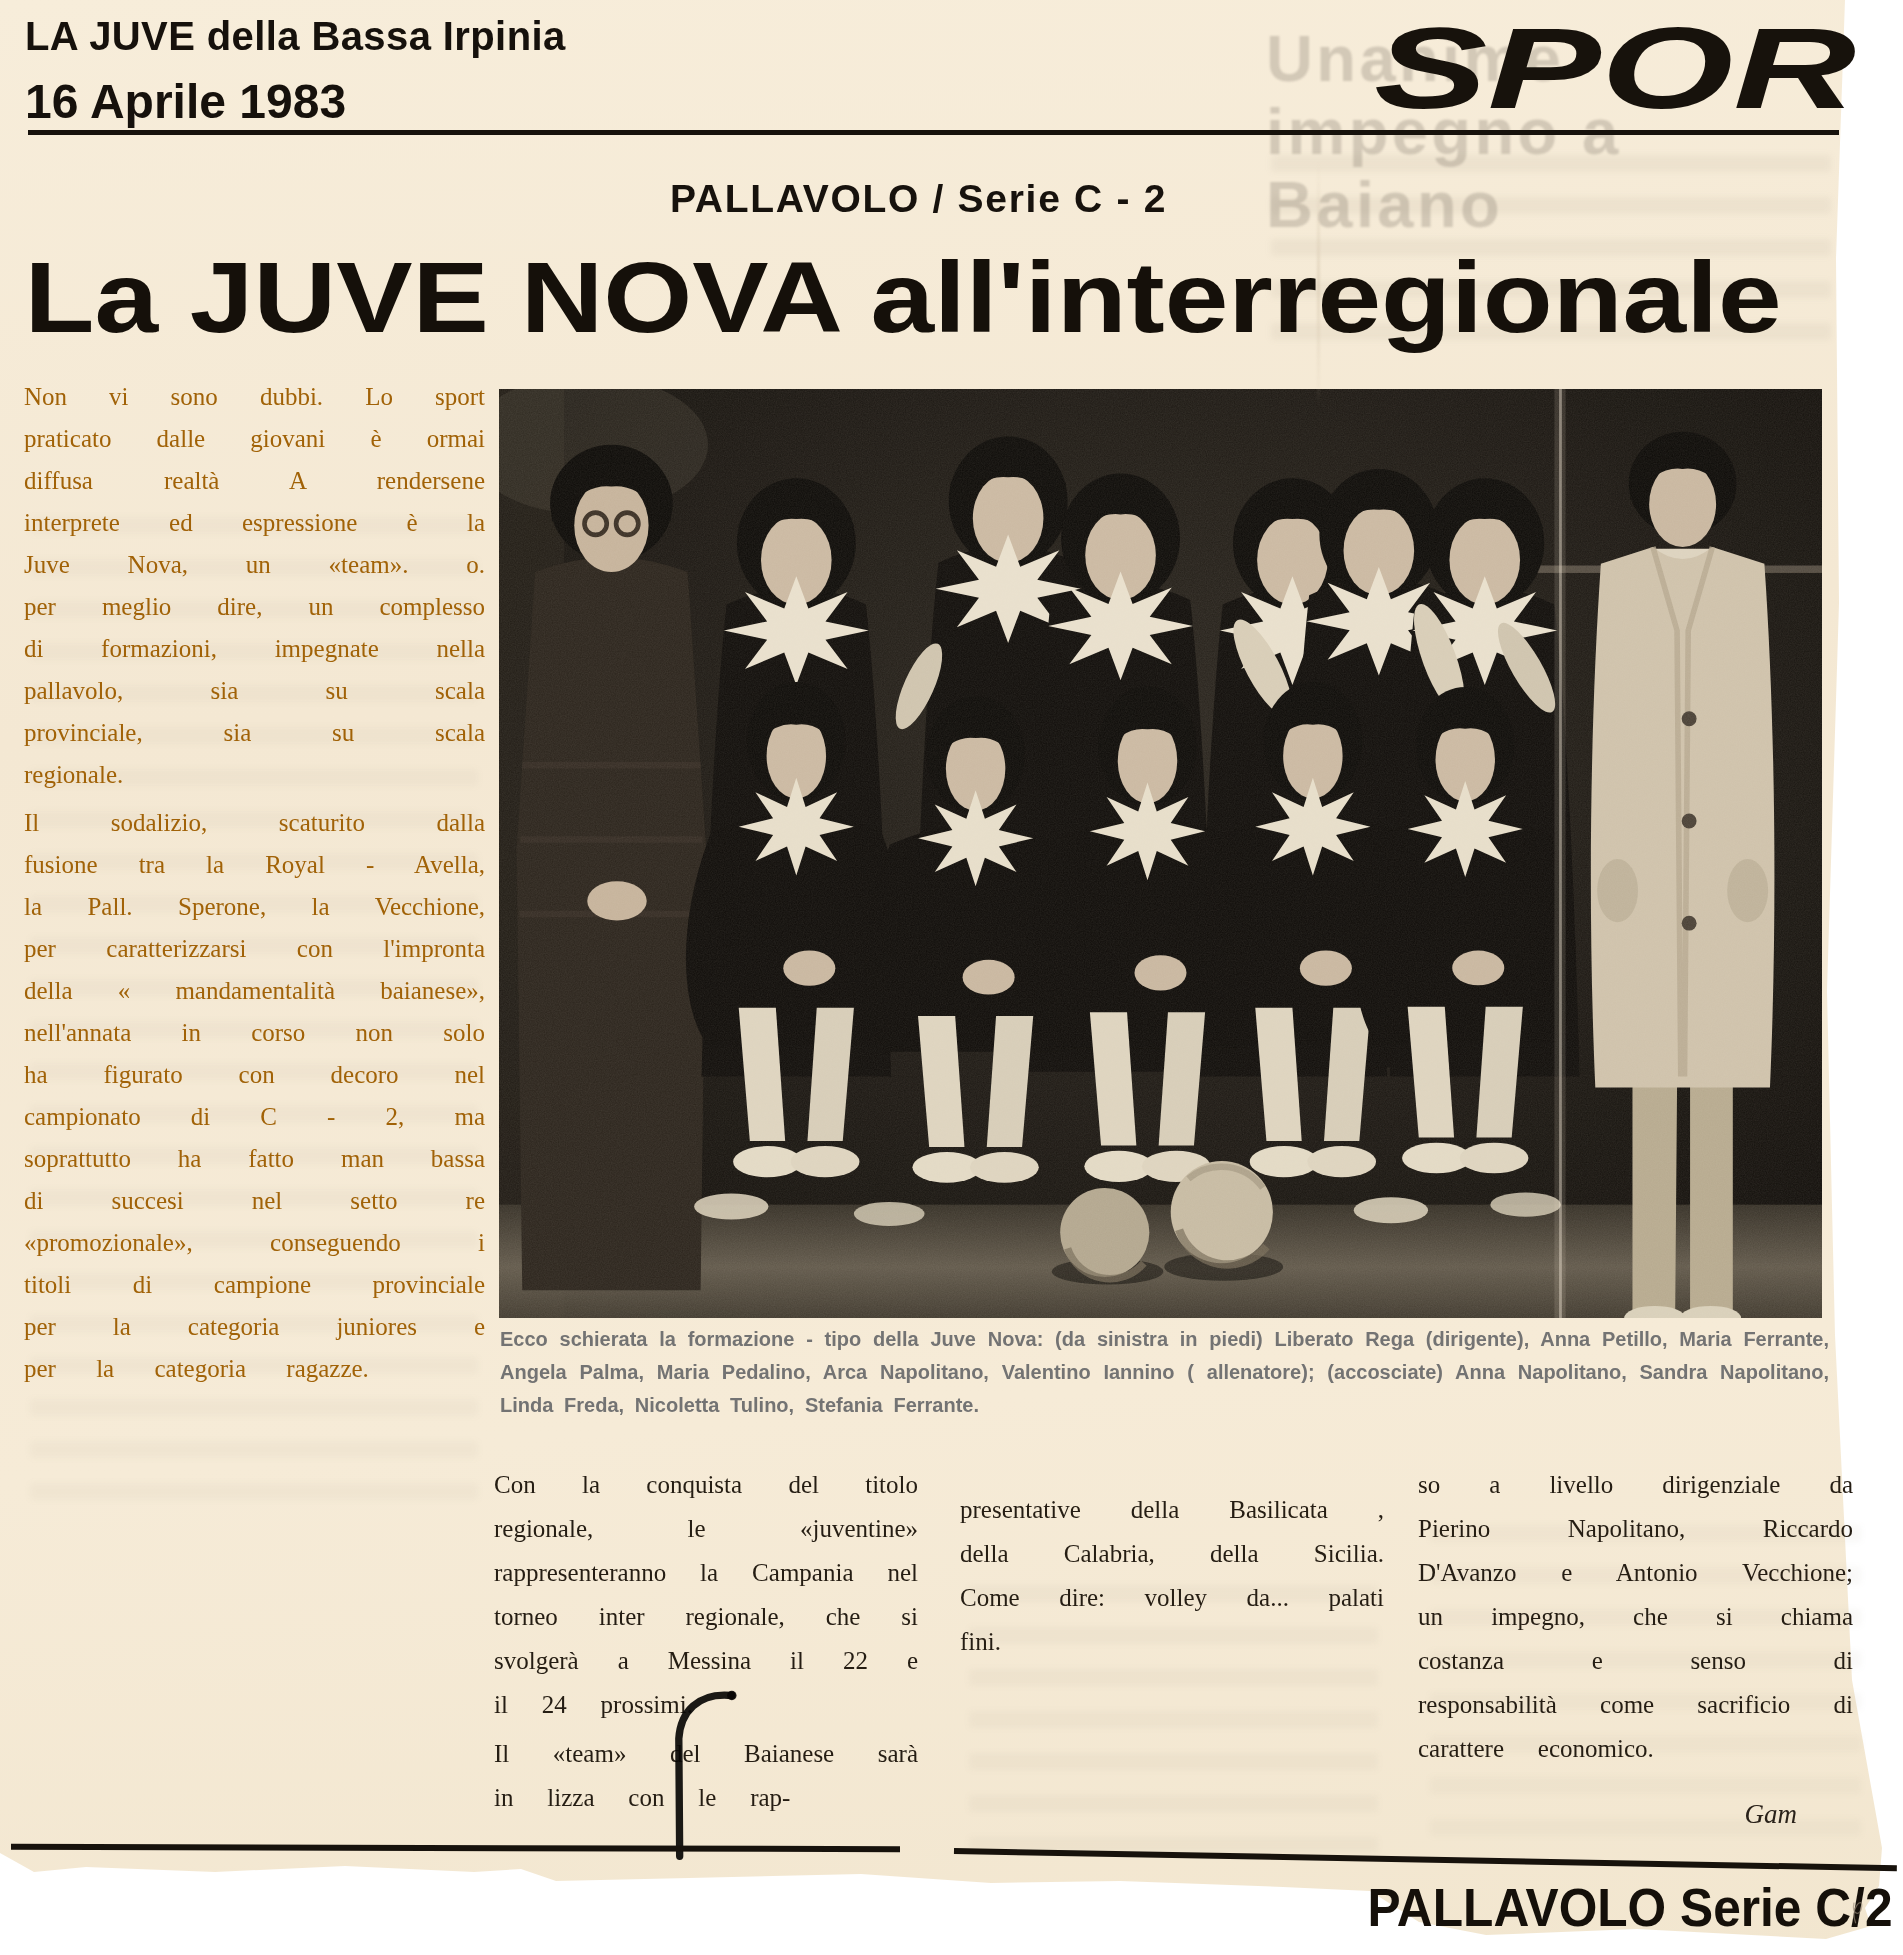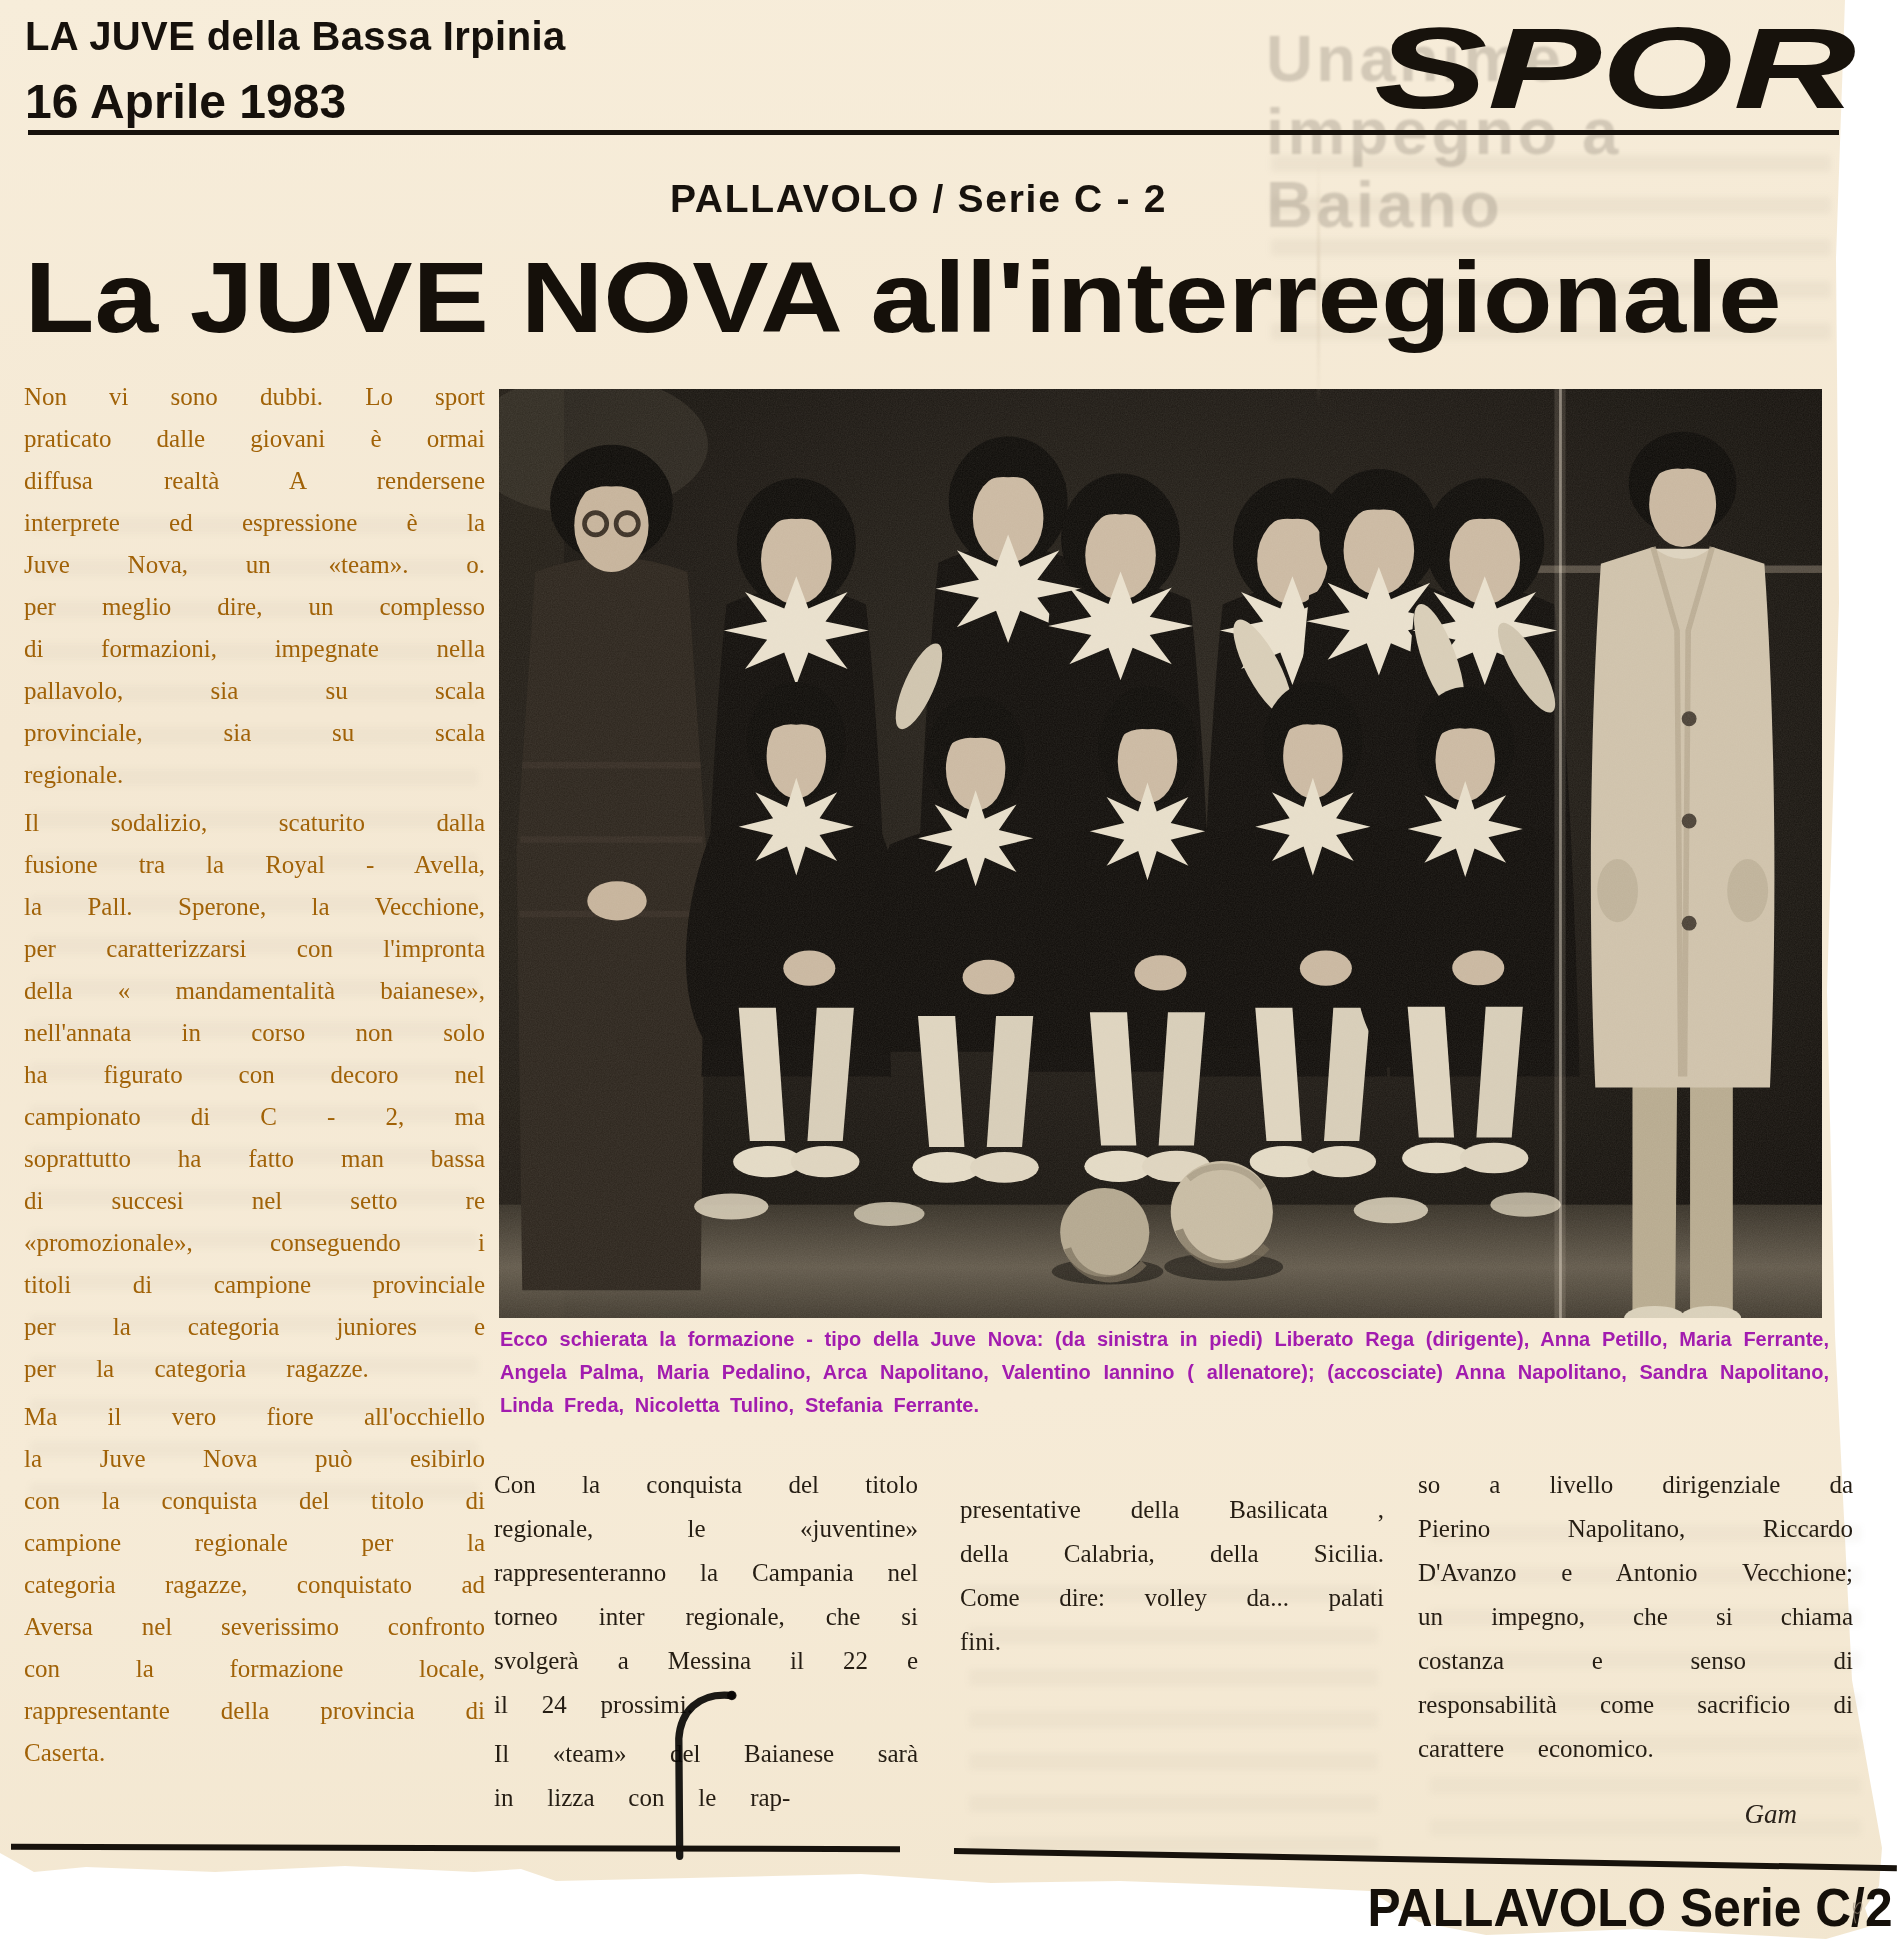--- a/index.html
+++ b/index.html
@@ -47,21 +47,21 @@
   .bcol-2{left:960px;top:1463px;width:424px;margin-top:25px;}
   .bcol-3{left:1418px;top:1463px;width:435px;}
   .byline{margin-top:21px;text-align:right;padding-right:56px;
     font-style:italic;font-size:27px;color:#2a221a;}
 
   
   .photo-wrap{left:499px;top:389px;width:1323px;height:929px;}
   .photo-wrap svg{width:100%;height:100%;display:block;}
   .caption{left:500px;top:1323px;width:1329px;
     font-family:"Liberation Sans",sans-serif;font-weight:bold;font-size:20px;line-height:33px;
-    word-spacing:5.2px;text-align:justify;color:#a21caf;}
+    word-spacing:5.2px;text-align:justify;color:#737373;}
 
   
   .rule-b1{left:10.8px;top:1845px;width:889px;height:5.6px;transform:rotate(.15deg);}
   .rule-b2{left:954px;top:1848px;width:943px;height:5.6px;transform:rotate(1.05deg);transform-origin:left center;}
   .footer-svg{left:1364px;top:1873px;}
 
   .paper-crease{left:1317px;top:162px;width:3px;height:245px;
     background:linear-gradient(180deg,rgba(255,255,255,.0),rgba(215,200,175,.55),rgba(255,255,255,.0));
     filter:blur(0.9px);}
   .ink-mark{left:652px;top:1686px;}
@@ -90,21 +90,20 @@
 
 <div class="abs kicker">PALLAVOLO / Serie C - 2</div>
 <svg class="abs headline-svg" width="1792" height="116" viewBox="0 0 4160 270">
   <text x="12" y="212" font-family="Liberation Sans, sans-serif" font-weight="bold" font-size="232" fill="#15100a" textLength="4090" lengthAdjust="spacingAndGlyphs">La JUVE NOVA all'interregionale</text>
 </svg>
 
 <div class="abs serif-col left-col">
 
 <p>Non vi sono dubbi. Lo sport praticato dalle giovani è ormai diffusa realtà A rendersene interprete ed espressione è la Juve Nova, un «team». o. per meglio dire, un complesso di formazioni, impegnate nella pallavolo, sia su scala provinciale, sia su scala regionale.</p>
     <p>Il sodalizio, scaturito dalla fusione tra la Royal - Avella, la Pall. Sperone, la Vecchione, per caratterizzarsi con l'impronta della « mandamentalità baianese», nell'annata in corso non solo ha figurato con decoro nel campionato di C - 2, ma soprattutto ha fatto man bassa di succesi nel setto re «promozionale», conseguendo i titoli di campione provinciale per la categoria juniores e per la categoria ragazze.</p>
-    <p>Ma il vero fiore all'occhiello la Juve Nova può esibirlo con la conquista del titolo di campione regionale per la categoria ragazze, conquistato ad Aversa nel severissimo confronto con la formazione locale, rappresentante della provincia di Caserta.</p>
   </div>
 
 <div class="abs photo-wrap">
 <svg viewBox="0 0 1424 1000" preserveAspectRatio="none">
   <defs>
     <radialGradient id="vign" cx="50%" cy="38%" r="80%">
       <stop offset="0%" stop-color="#2b261f"></stop>
           <stop offset="60%" stop-color="#1a1611"></stop>
       <stop offset="100%" stop-color="#0e0b08"></stop>
     </radialGradient>

